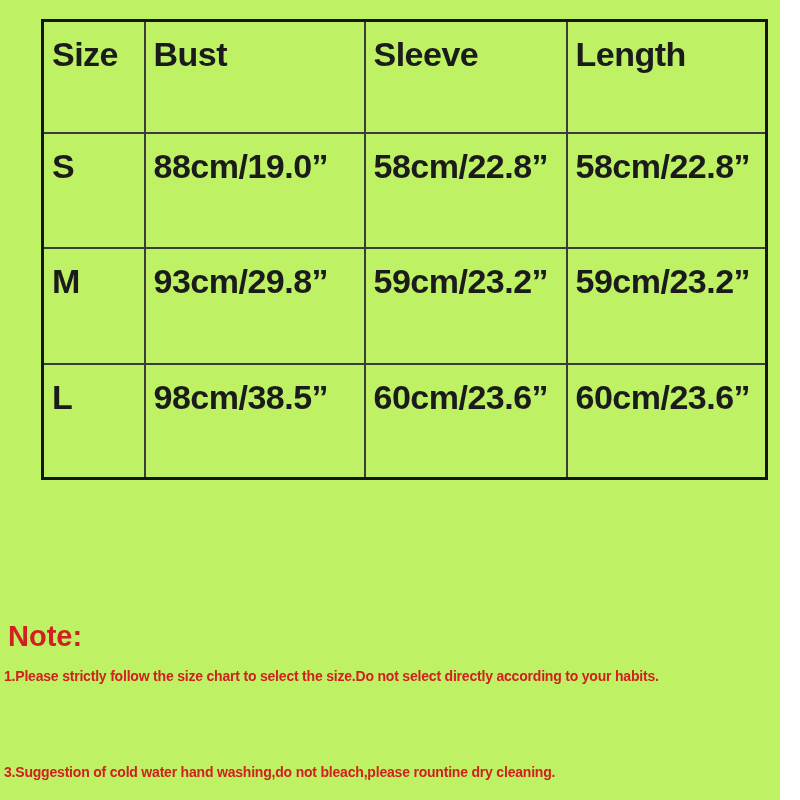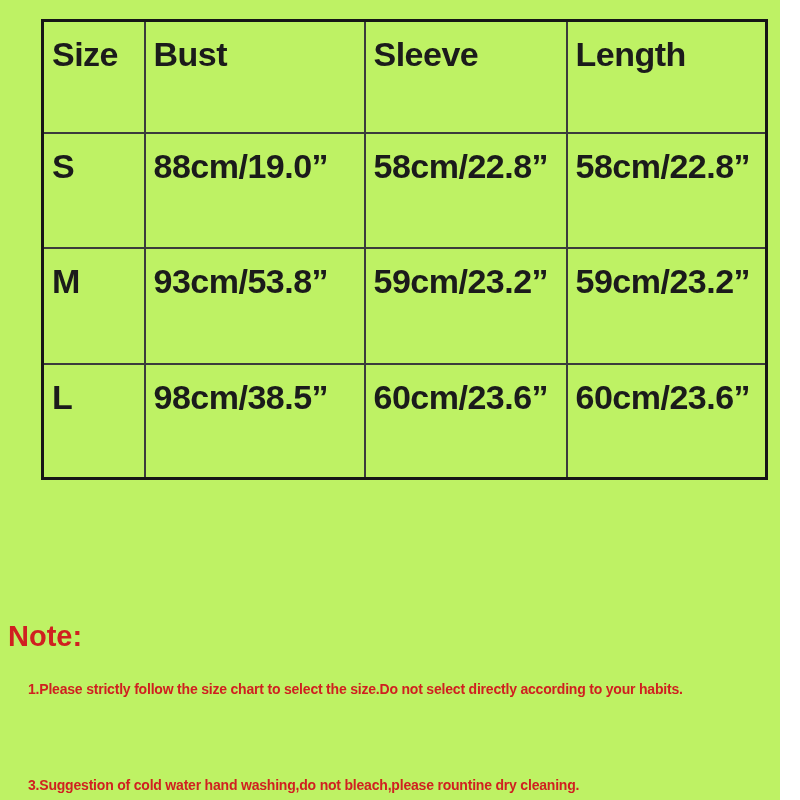--- a/index.html
+++ b/index.html
@@ -57,27 +57,26 @@
     position: absolute;
     left: 8px;
     top: 620px;
     font-size: 29px;
     font-weight: bold;
     color: #d02020;
     text-align: center;
   }
   .note-line {
     position: absolute;
-    left: 28px;
+    left: 4px;
     font-size: 14px;
     font-weight: bold;
     letter-spacing: -0.2px;
     white-space: nowrap;
     color: #d02020;
-    margin-top: 13px;
   }
   .n1 { top: 668px; }
   .n2 { top: 716px; }
   .n3 { top: 764px; }
 </style>
 </head>
 <body>
 
 <div class="canvas">
 
@@ -96,21 +95,21 @@
       <th>Length</th>
     </tr>
     <tr class="r-s">
       <td>S</td>
       <td>88cm/19.0”</td>
       <td>58cm/22.8”</td>
       <td>58cm/22.8”</td>
     </tr>
     <tr class="r-m">
       <td>M</td>
-      <td>93cm/53.8”</td>
+      <td>93cm/29.8”</td>
       <td>59cm/23.2”</td>
       <td>59cm/23.2”</td>
     </tr>
     <tr class="r-l">
       <td>L</td>
       <td>98cm/38.5”</td>
       <td>60cm/23.6”</td>
       <td>60cm/23.6”</td>
     </tr>
   </tbody>

